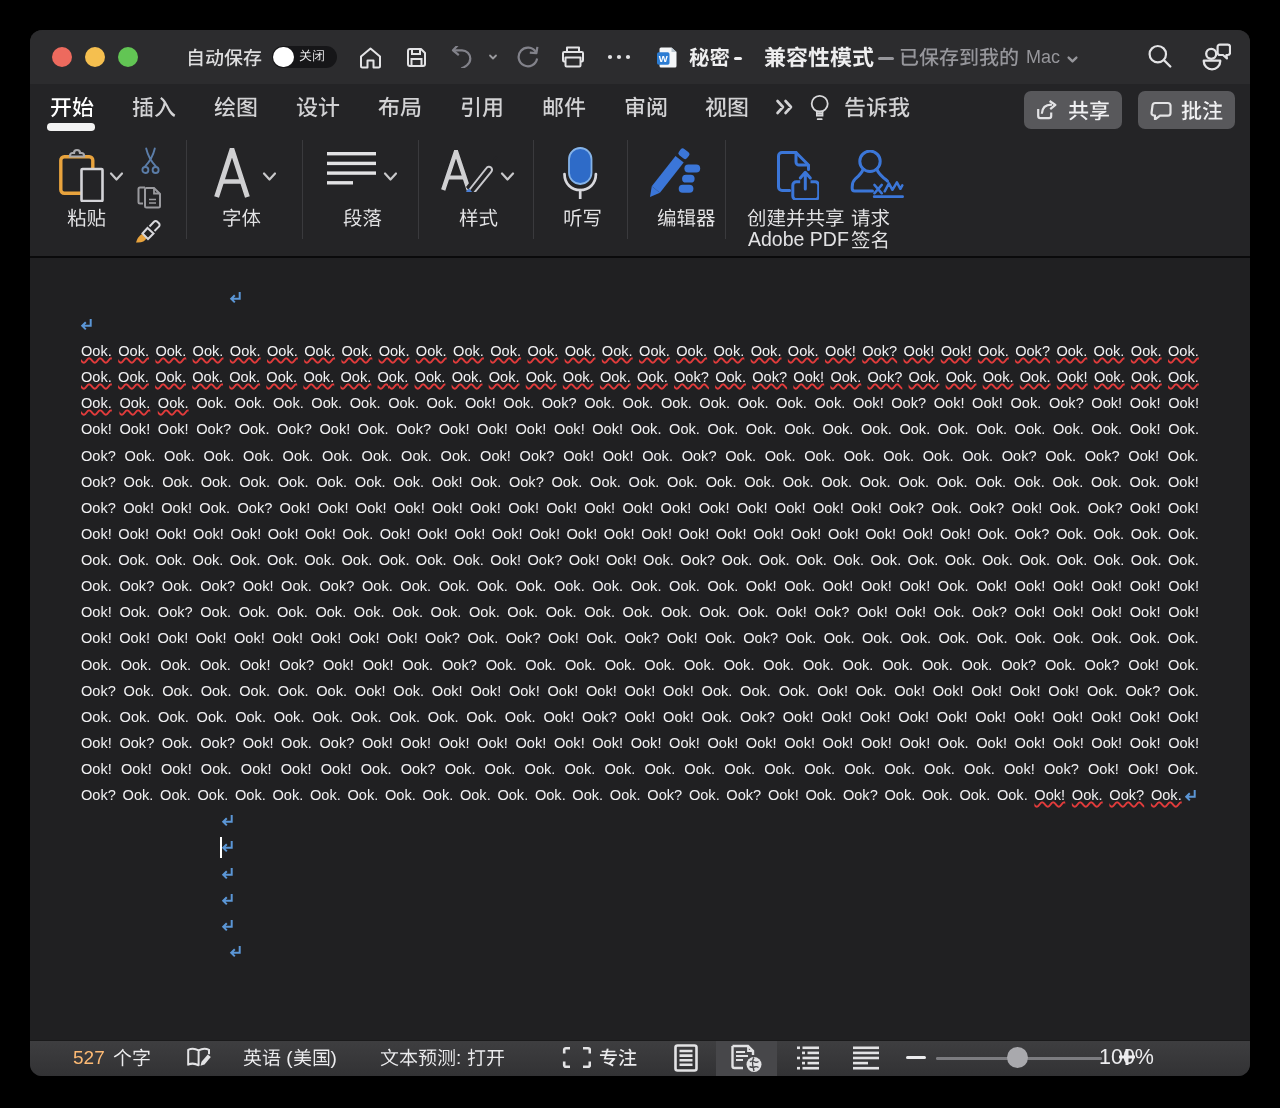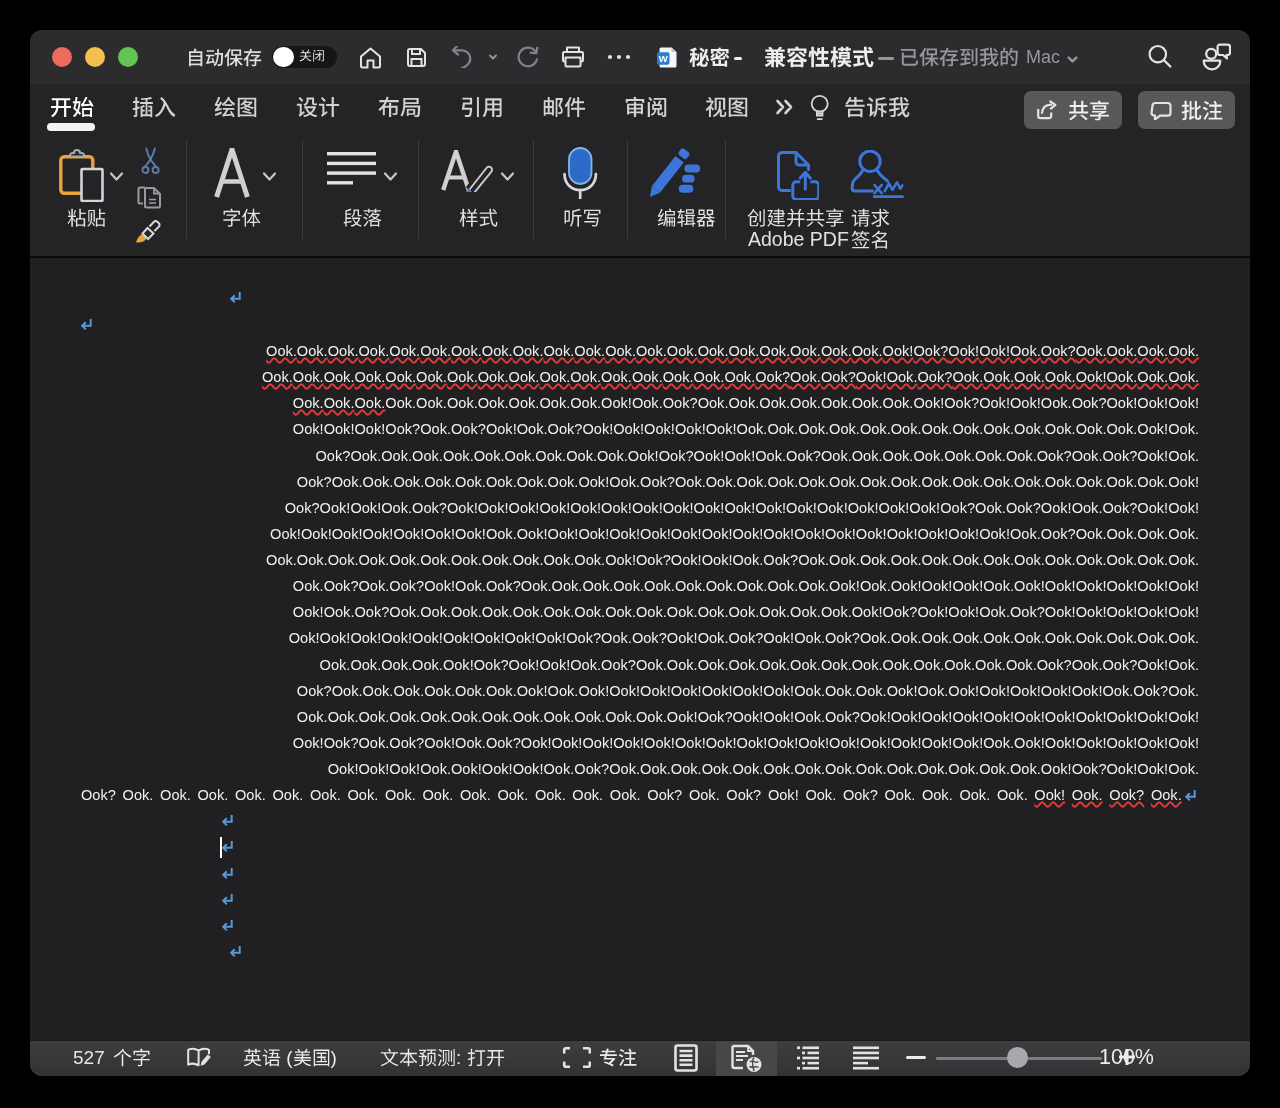--- a/index.html
+++ b/index.html
@@ -8,21 +8,21 @@
 #win{position:absolute;left:30px;top:30px;width:1220px;height:1046px;border-radius:12px;background:#232325;overflow:hidden}
 #abs{position:absolute;left:-30px;top:-30px;width:1280px;height:1108px}
 #title{position:absolute;left:30px;top:30px;width:1220px;height:54px;background:#2c2c2e}
 #ribbon{position:absolute;left:30px;top:84px;width:1220px;height:172px;background:#242426}
 #docarea{position:absolute;left:30px;top:256px;width:1220px;height:784px;background:#202022;border-top:2px solid #0a0a0b}
 #status{position:absolute;left:30px;top:1040px;width:1220px;height:36px;background:linear-gradient(#3e3e40,#323234);border-top:1px solid #1a1a1b}
 .tl{width:20px;height:20px;border-radius:50%}
 .sep{position:absolute;width:1px;background:#3a3a3d}
 .btn{position:absolute;height:38px;background:#58585b;border-radius:7px;display:flex;align-items:center;justify-content:center;gap:9px}
 #doc{position:absolute;left:81px;width:1118px}
-.ln{display:flex;justify-content:flex-end;height:26.14px;align-items:baseline;font-size:14.6px;color:#f1f1f3;white-space:nowrap}
+.ln{display:flex;justify-content:space-between;height:26.14px;align-items:baseline;font-size:14.6px;color:#f1f1f3;white-space:nowrap}
 .ln.last{display:block;word-spacing:2.6px}
 .ln.last svg{vertical-align:-3px;margin-left:0px}
 .sq{text-decoration:underline wavy #e23b3b 1.5px;text-underline-offset:1px}
 .pm{position:absolute}
 </style></head><body>
 <div id="win">
     <div id="abs">
       <div id="title"></div>
       <div class="ab row" style="left:51.5px;top:30px;height:54px;gap:13.4px">
         <div class="tl" style="background:#ed6a5e"></div>
@@ -887,21 +887,21 @@
           <path d="M12.7 3 V9.8 H4.5 M7.8 6.2 L4.2 9.8 L7.8 13.4" stroke="#5b96d6" stroke-width="2" fill="none"></path>
         </svg></div>
       <div class="pm" style="left:219px;top:917px"><svg width="16" height="16" viewBox="0 0 16 16" fill="none">
           <path d="M12.7 3 V9.8 H4.5 M7.8 6.2 L4.2 9.8 L7.8 13.4" stroke="#5b96d6" stroke-width="2" fill="none"></path>
         </svg></div>
       <div class="pm" style="left:227px;top:943px"><svg width="16" height="16" viewBox="0 0 16 16" fill="none">
           <path d="M12.7 3 V9.8 H4.5 M7.8 6.2 L4.2 9.8 L7.8 13.4" stroke="#5b96d6" stroke-width="2" fill="none"></path>
         </svg></div>
       <div class="pm" style="left:220px;top:837px;width:2px;height:21px;background:#fff"></div>
       <div id="status"></div>
-      <div class="ab row" style="left:73px;top:1040px;height:35px;color:#e5e5e5;font-size:19px">527&nbsp;</div>
+      <div class="ab row" style="left:73px;top:1040px;height:35px;color:#fdba74;font-size:19px">527&nbsp;</div>
       <div class="ab row" style="left:113px;top:1040px;height:35px">
         <svg width="38" height="19" viewBox="0 -88 200 100" fill="#ececee">
           <use href="#g62" x="0"></use>
           <use href="#g42" x="100"></use>
         </svg>
       </div>
       <div class="ab row" style="left:186px;top:1040px;height:35px">
         <svg width="28" height="23" viewBox="0 0 28 23" fill="none">
           <path d="M2.2 3.8 C5.5 2.2 9 2.4 12.6 4.4 V19.3 C9 17.3 5.5 17.1 2.2 18.7 Z" stroke="#e3e3e5" stroke-width="2" stroke-linejoin="round" fill="none"></path>
           <path d="M12.6 4.4 C16.2 2.4 19.7 2.2 23 3.8 V8.2" stroke="#e3e3e5" stroke-width="2" fill="none"></path>

